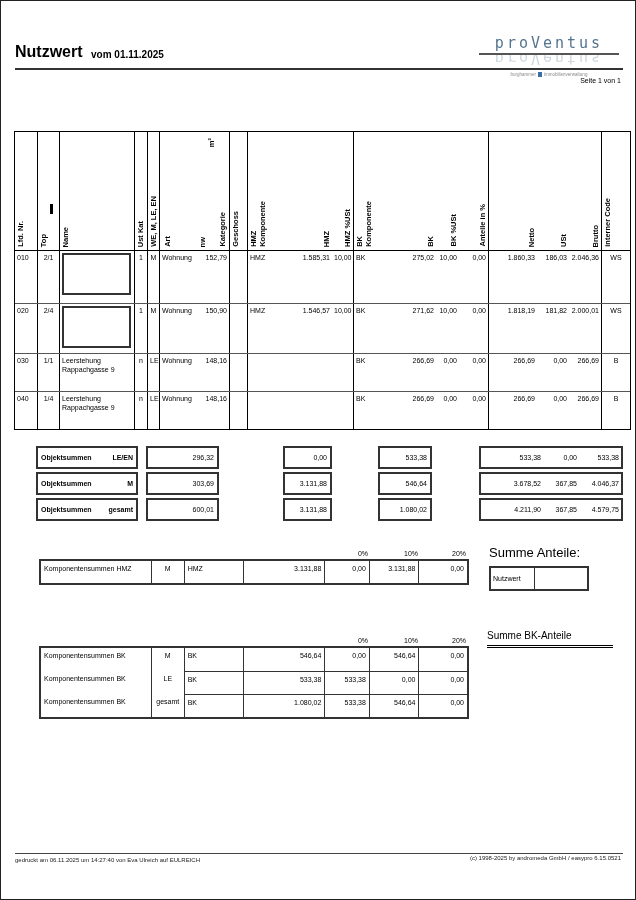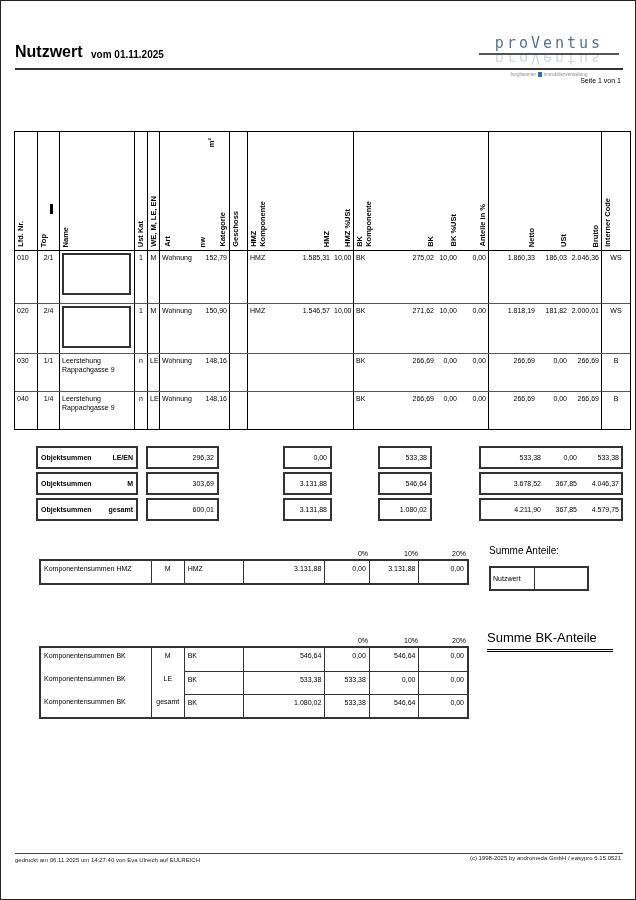--- a/index.html
+++ b/index.html
@@ -59,28 +59,28 @@
           box-sizing:border-box;background:#fff;}
   .krow{display:flex;}
   .kh22 .krow{height:22px;} .kh23 .krow{height:23px;}
   .kcell{box-sizing:border-box;font-size:7px;padding:4px 3px 0 3px;overflow:hidden;}
   .k-label{width:112px} .k-type{width:33px;text-align:center} .k-komp{width:60px}
   .k-total{width:82px;text-align:right} .k-p0{width:45px;text-align:right}
   .k-p10{width:50px;text-align:right} .k-p20{width:48px;text-align:right}
   .kR{border-right:1px solid #333;}
   .krow + .krow .ksep{border-top:1px solid #333;}
 
-  .summe-anteile{position:absolute;left:488px;top:544px;font-size:10px;}
+  .summe-anteile{position:absolute;left:488px;top:544px;font-size:13px;}
   .nutzwert-box{position:absolute;left:488px;top:565px;width:100px;height:25px;
         border:2px solid #333;box-sizing:border-box;display:flex;align-items:center;
         font-size:7px;background:#fff;}
   .nutzwert-box .nlabel{width:44px;padding-left:2px;border-right:1px solid #333;
         height:100%;display:flex;align-items:center;box-sizing:border-box;}
   .nutzwert-box .nval{flex:1;}
-  .summe-bk{position:absolute;left:486px;top:629px;font-size:13px;}
+  .summe-bk{position:absolute;left:486px;top:629px;font-size:10px;}
   .summe-bk span{display:inline-block;width:126px;border-bottom:3px double #000;padding-bottom:4px;}
 
   
   .footer-rule{position:absolute;left:14px;top:852px;width:608px;border-top:1.5px solid #444;}
   .footer-left{position:absolute;left:14px;top:856px;font-size:6px;color:#222;}
   .footer-right{position:absolute;right:14px;top:854px;font-size:6px;color:#222;}
 </style>
 </head>
 <body>
 

